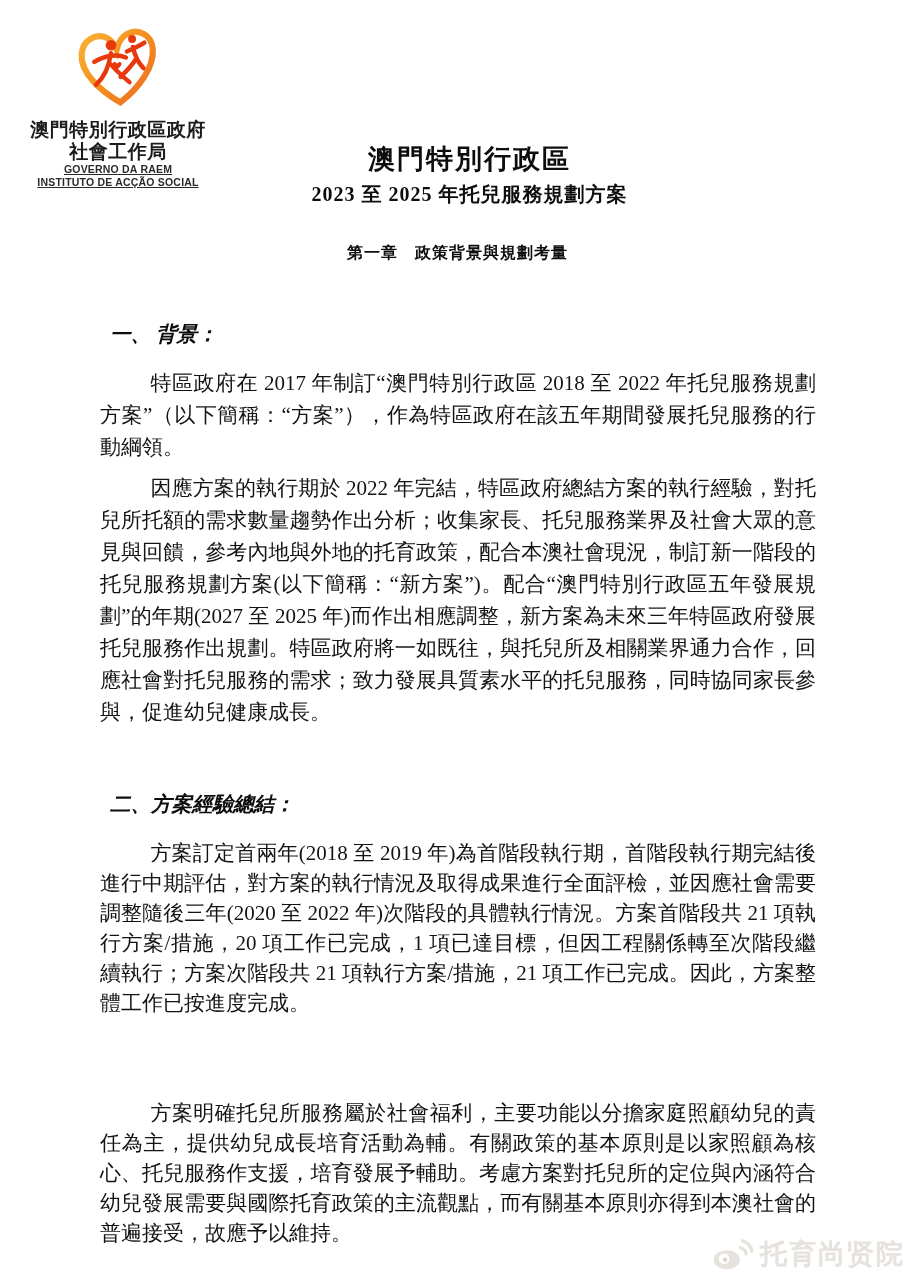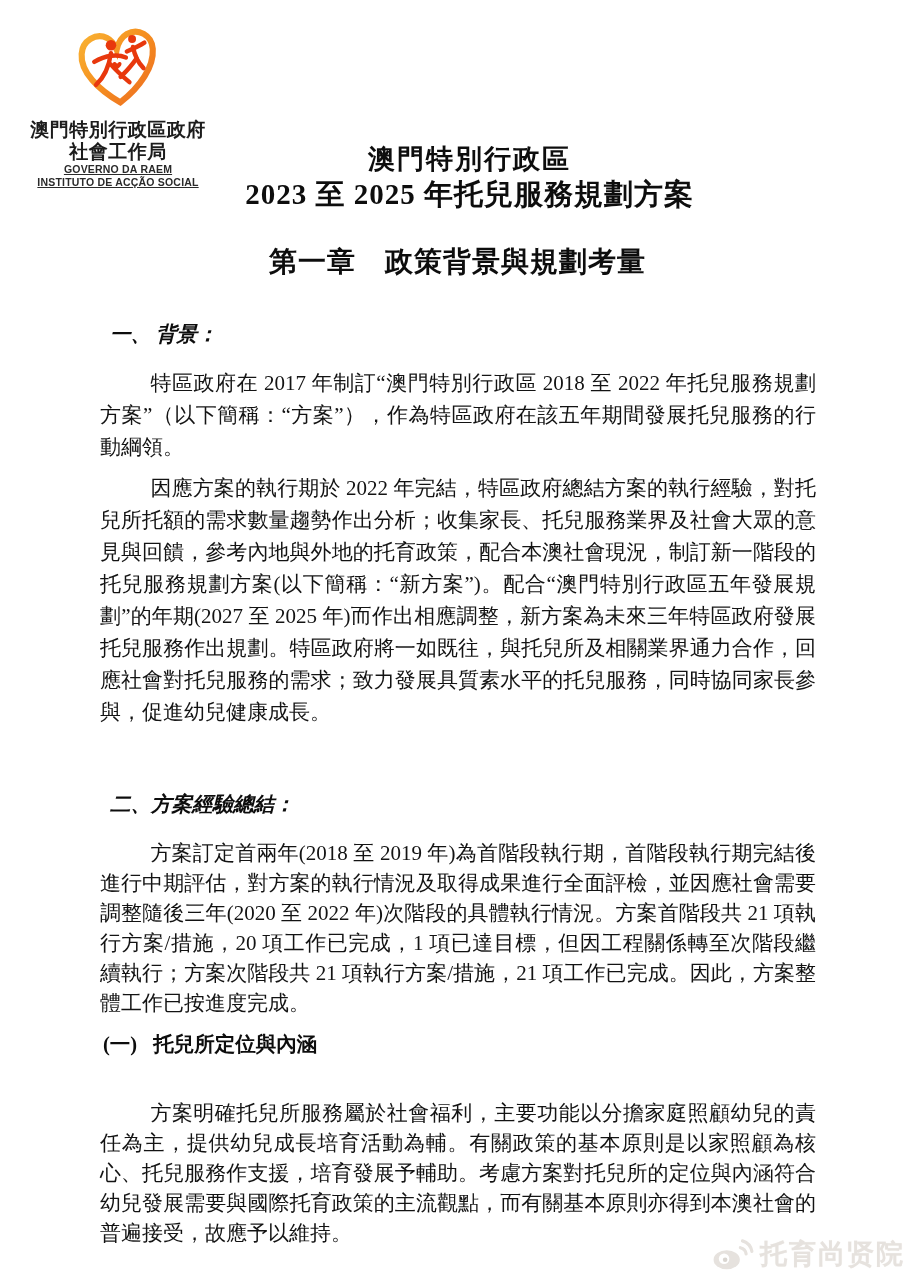--- a/index.html
+++ b/index.html
@@ -54,33 +54,33 @@
     color: #0d0d0d;
   }
   .doc-title .t1 {
     display: block;
     font-size: 27px;
     line-height: 34px;
     letter-spacing: 2px;
   }
   .doc-title .t2 {
     display: block;
-    font-size: 29px;
+    font-size: 20px;
     line-height: 36px;
     letter-spacing: 1px;
   }
 
   .chapter-heading {
     position: absolute;
     top: 243px;
     left: 100px;
     width: 715px;
     margin: 0;
     text-align: center;
-    font-size: 28px;
+    font-size: 16px;
     font-weight: bold;
     letter-spacing: 1px;
     color: #0d0d0d;
   }
 
   
   .sec-heading {
     position: absolute;
     left: 110px;
     margin: 0;
@@ -180,23 +180,20 @@
 
   <h2 class="chapter-heading">第一章　政策背景與規劃考量</h2>
 
   <h3 class="sec-heading" id="sec1-heading">一、 背景：</h3>
   <p class="body-para" id="para-1-1">特區政府在 2017 年制訂“澳門特別行政區 2018 至 2022 年托兒服務規劃方案”（以下簡稱：“方案”），作為特區政府在該五年期間發展托兒服務的行動綱領。</p>
   <p class="body-para" id="para-1-2">因應方案的執行期於 2022 年完結，特區政府總結方案的執行經驗，對托兒所托額的需求數量趨勢作出分析；收集家長、托兒服務業界及社會大眾的意見與回饋，參考內地與外地的托育政策，配合本澳社會現況，制訂新一階段的托兒服務規劃方案(以下簡稱：“新方案”)。配合“澳門特別行政區五年發展規劃”的年期(2027 至 2025 年)而作出相應調整，新方案為未來三年特區政府發展托兒服務作出規劃。特區政府將一如既往，與托兒所及相關業界通力合作，回應社會對托兒服務的需求；致力發展具質素水平的托兒服務，同時協同家長參與，促進幼兒健康成長。</p>
 
   <h3 class="sec-heading" id="sec2-heading">二、方案經驗總結：</h3>
   <p class="body-para" id="para-2-1">方案訂定首兩年(2018 至 2019 年)為首階段執行期，首階段執行期完結後進行中期評估，對方案的執行情況及取得成果進行全面評檢，並因應社會需要調整隨後三年(2020 至 2022 年)次階段的具體執行情況。方案首階段共 21 項執行方案/措施，20 項工作已完成，1 項已達目標，但因工程關係轉至次階段繼續執行；方案次階段共 21 項執行方案/措施，21 項工作已完成。因此，方案整體工作已按進度完成。</p>
 
-  <h4 class="sub-heading">
-    <span class="sub-num">(一)</span><span>托兒所定位與內涵</span>
-  </h4>
   <p class="body-para" id="para-3-1">方案明確托兒所服務屬於社會福利，主要功能以分擔家庭照顧幼兒的責任為主，提供幼兒成長培育活動為輔。有關政策的基本原則是以家照顧為核心、托兒服務作支援，培育發展予輔助。考慮方案對托兒所的定位與內涵符合幼兒發展需要與國際托育政策的主流觀點，而有關基本原則亦得到本澳社會的普遍接受，故應予以維持。</p>
 
   <div class="watermark">
     <svg viewBox="0 0 40 32" width="42" height="34" aria-hidden="true">
       <g fill="none" stroke="#e6e2de" stroke-width="3" stroke-linecap="round">
         <path d="M27 10 a 7 7 0 0 1 5.5 6"></path>
         <path d="M29 3.5 a 13 13 0 0 1 9 10"></path>
       </g>
       <ellipse cx="14" cy="21.5" rx="12.5" ry="9" fill="#e6e2de"></ellipse>
       <circle cx="11.5" cy="20.5" r="5" fill="#ffffff"></circle>

